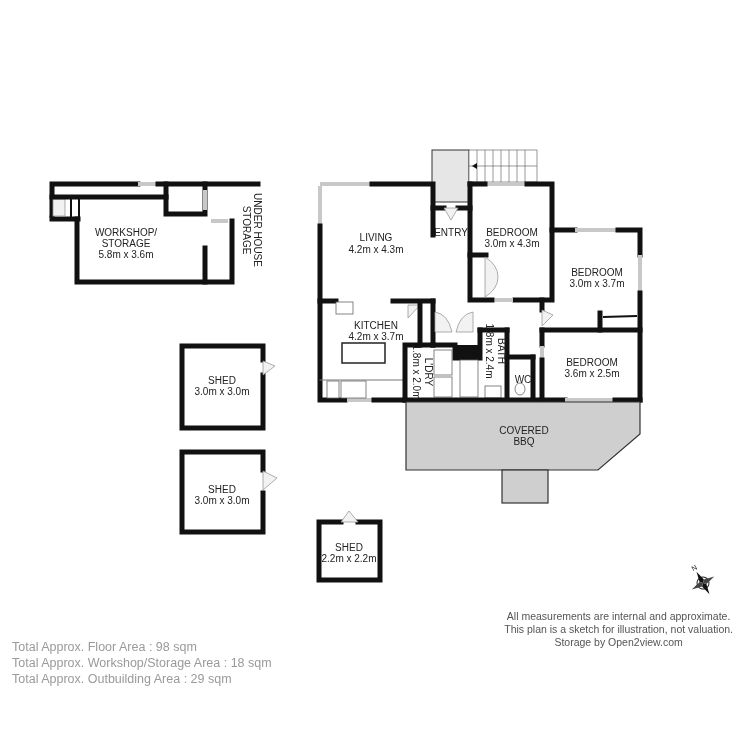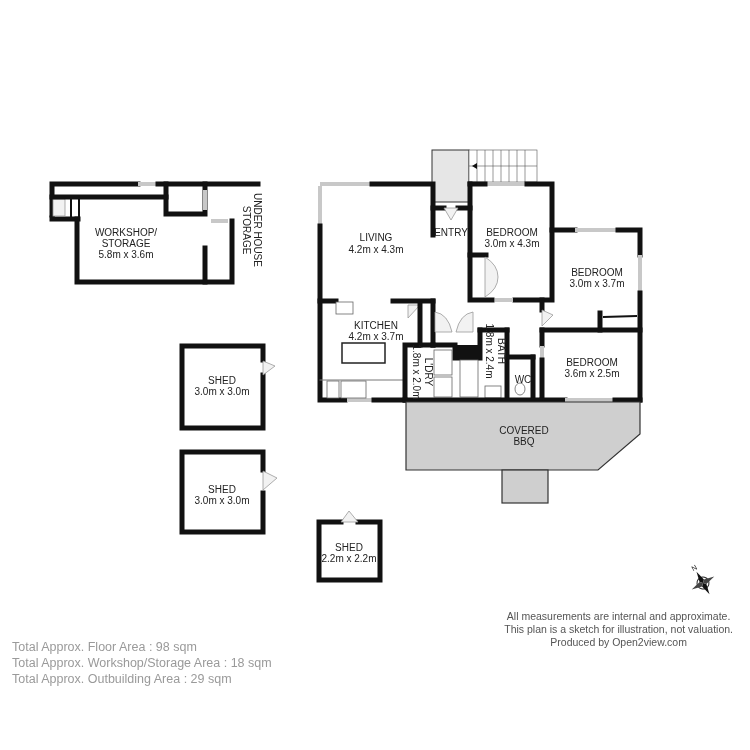--- a/index.html
+++ b/index.html
@@ -189,14 +189,14 @@
 
 <div class="txt-block areas">
   <div>Total Approx. Floor Area : 98 sqm</div>
   <div>Total Approx. Workshop/Storage Area : 18 sqm</div>
   <div>Total Approx. Outbuilding Area : 29 sqm</div>
 </div>
 
 <div class="txt-block disclaimer">
   <div>All measurements are internal and approximate.</div>
   <div>This plan is a sketch for illustration, not valuation.</div>
-  <div>Produced by Open2view.com</div>
+  <div>Storage by Open2view.com</div>
 </div>
 
 </body></html>

